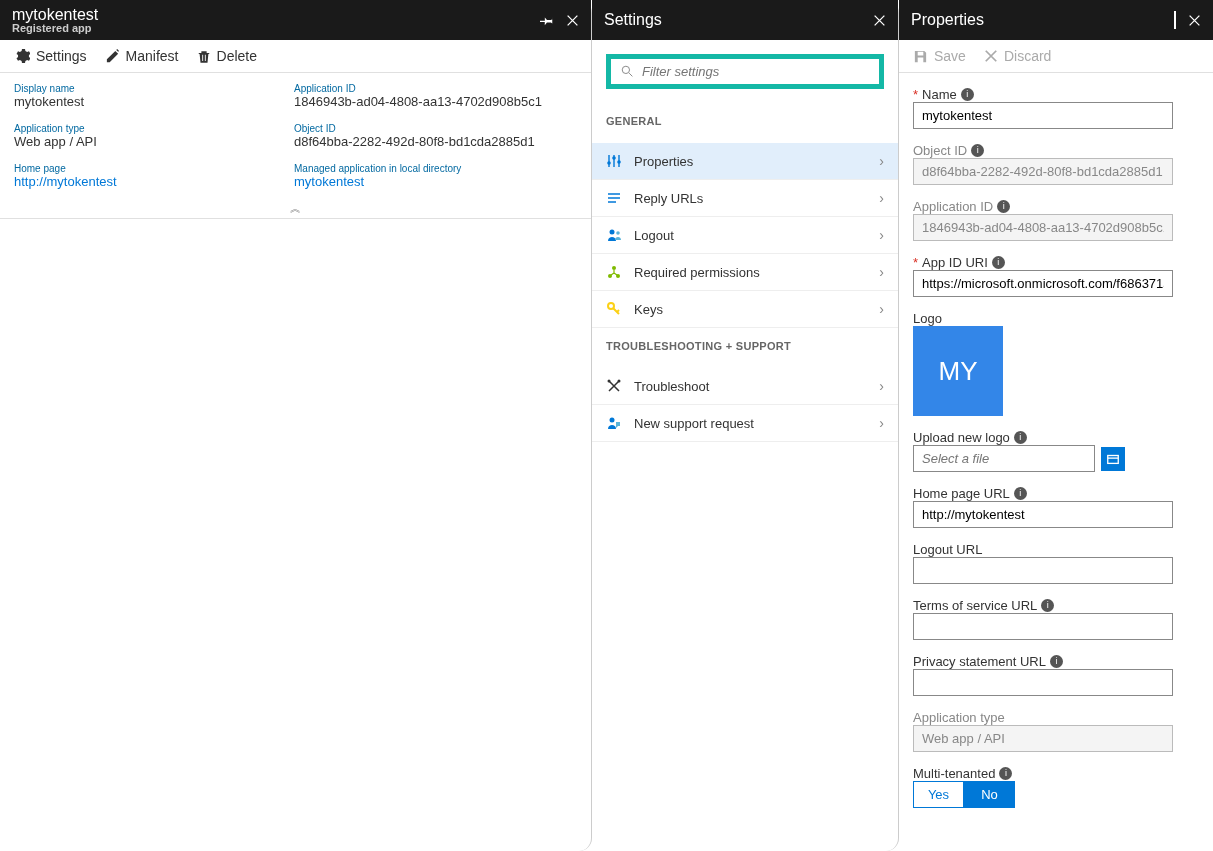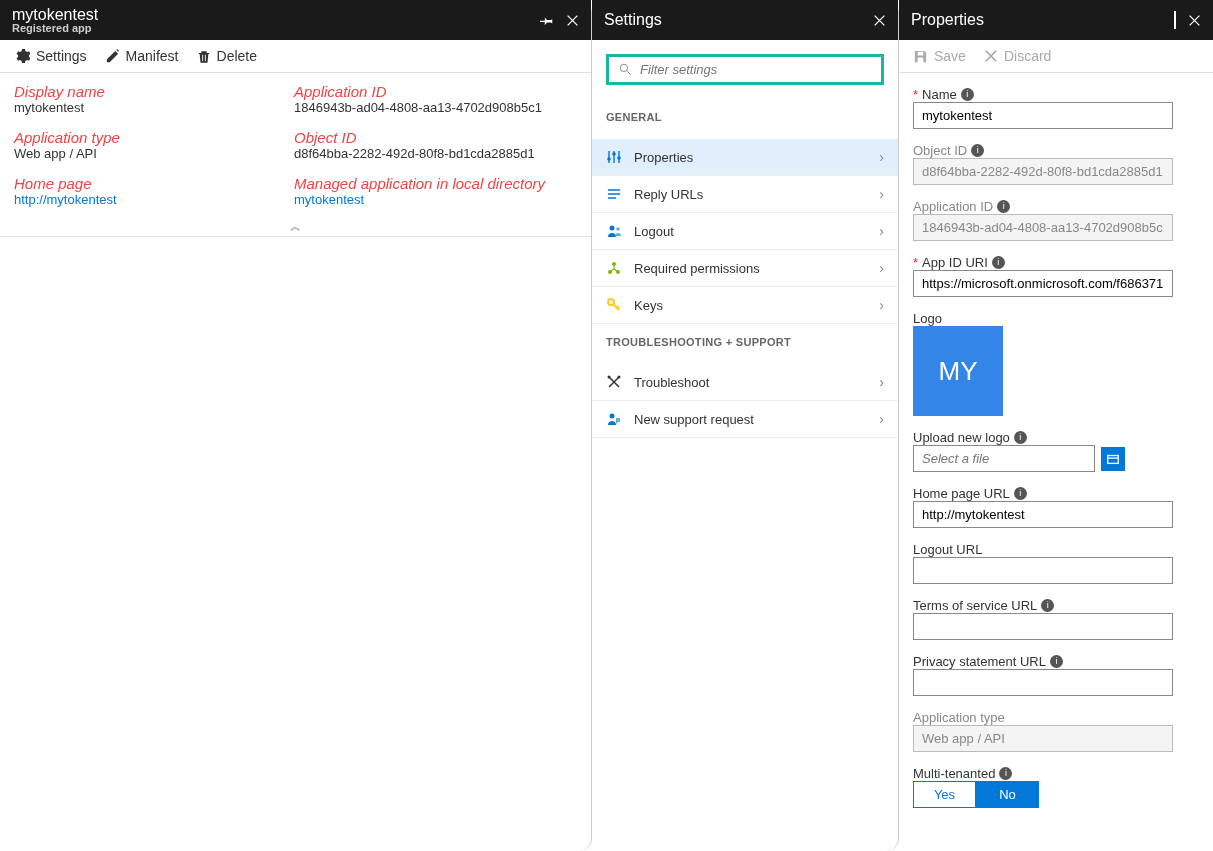--- a/index.html
+++ b/index.html
@@ -9,47 +9,47 @@
 .blade-title { font-size: 16px; font-weight: 400; }
 .blade-subtitle { font-size: 11px; color: #ccc; margin-top:-2px;font-weight:bold;}
 .blade-header-left { display:flex; flex-direction:column;}
 .blade-header-right { display:flex; align-items:center; gap:12px;}
 .icon-btn { cursor: pointer; color: #fff; font-size: 14px; }
 .toolbar { display: flex; gap: 18px; padding: 8px 14px; border-bottom: 1px solid #e0e0e0; align-items:center;}
 .toolbar-item { display:flex; align-items:center; gap:6px; color:#333; cursor:pointer; font-size:14px;}
 .toolbar-item.disabled { color:#aaa; cursor:default;}
 .content { padding: 10px 14px; }
 .info-grid { display:grid; grid-template-columns: 280px 280px; row-gap: 14px; column-gap:0px; }
-.info-label { font-size: 15px; color:#ef4444;font-style:italic; }
+.info-label { font-size: 10px; color:#0369a1; }
 .info-value { font-size: 13px; color:#333; }
 .link { color: #0078d7; cursor:pointer;}
 .collapse-bar { text-align:center; border-bottom:1px solid #e0e0e0; padding:2px 0; color:#888; font-size:11px; cursor:pointer;}
 
-.settings-filter { margin:14px; border:3px solid #14b8a6; display:flex; align-items:center; padding:5px 10px; gap:8px; color:#777; font-style:italic; font-size:13px;}
+.settings-filter { margin:14px; border:5px solid #14b8a6; display:flex; align-items:center; padding:5px 10px; gap:8px; color:#777; font-style:italic; font-size:13px;}
 .settings-filter input { border:none; outline:none; font-style:italic; flex:1; font-size:13px;}
 .section-header { font-size:11px; color:#666; text-transform:uppercase; padding:12px 14px 16px 14px; font-weight:600; letter-spacing:.3px;}
 .nav-item { display:flex; align-items:center; padding:10px 14px; border-bottom:1px solid #eee; cursor:pointer; justify-content:space-between;}
 .nav-item:first-of-type{ border-top:1px solid #eee;}
 .nav-item-left { display:flex; align-items:center; gap:12px;}
 .nav-icon { width:16px; height:16px; display:inline-flex; align-items:center; justify-content:center;}
 .nav-item.selected { background:#e1eefb; }
 .chev { color:#888; font-size:14px;}
 
 .prop-form { padding: 14px; display:flex; flex-direction:column; gap:14px; overflow-y:auto;}
 .field-label { font-size:13px; color:#333; display:flex; align-items:center; gap:4px;}
 .field-label.dim { color:#888;}
 .req { color:#d93025; }
 .field-input { border:1px solid #888; padding:5px 8px; font-size:13px; width:260px; }
 .field-input[readonly]{ background:#f4f4f4; color:#888; border-color:#bbb;}
 .info-dot { display:inline-block; width:13px; height:13px; border-radius:50%; background:#555; color:#fff; font-size:9px; line-height:13px; text-align:center; font-style:normal; cursor:pointer;}
 .logo-box { width:90px; height:90px; background:#3386e8; color:#fff; display:flex; align-items:center; justify-content:center; font-size:26px; }
 .upload-row { display:flex; gap:6px; align-items:center;}
 .upload-row .field-input{ width:182px; font-style:italic; color:#888;}
 .upload-btn { width:24px; height:24px; background:#0078d7; display:flex; align-items:center; justify-content:center; cursor:pointer;}
-.toggle { display:flex; width:126px;}
+.toggle { display:flex; width:102px;}
 .toggle div{ flex:1; text-align:center; padding:5px 0; border:1px solid #0078d7; font-size:13px; cursor:pointer;}
 .toggle .active-no{ background:#0078d7; color:#fff;}
 .toggle .inactive-yes{ background:#fff; color:#0078d7;}
 
 svg { display:block;}
 .maxmin-icon{ width:14px;height:14px; border:1.5px solid #fff;}
 </style>
 </head>
 <body>
 

